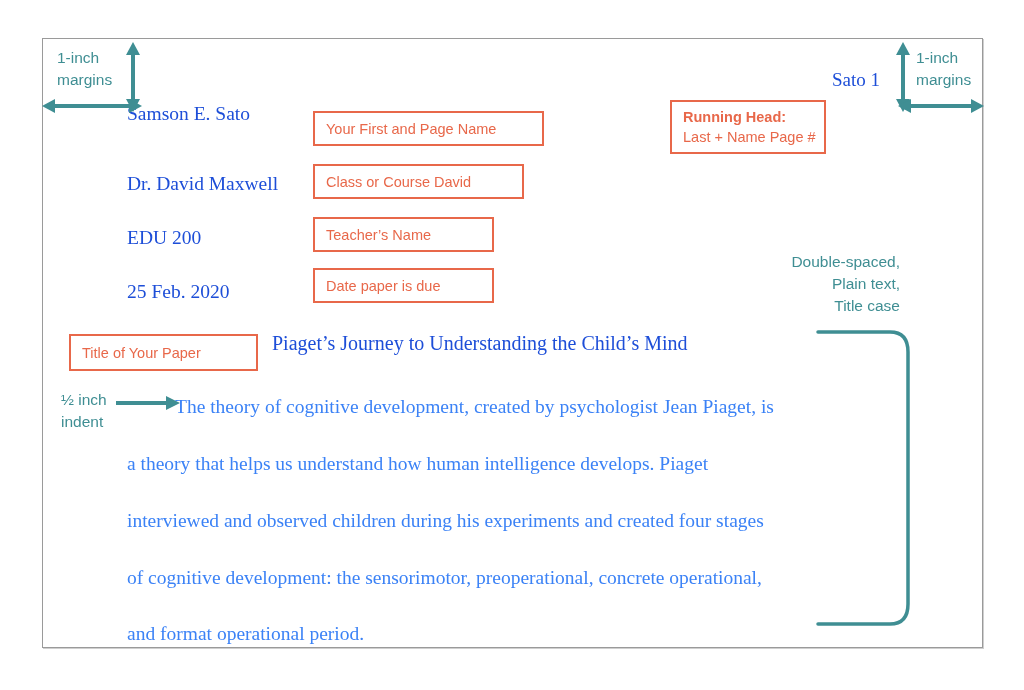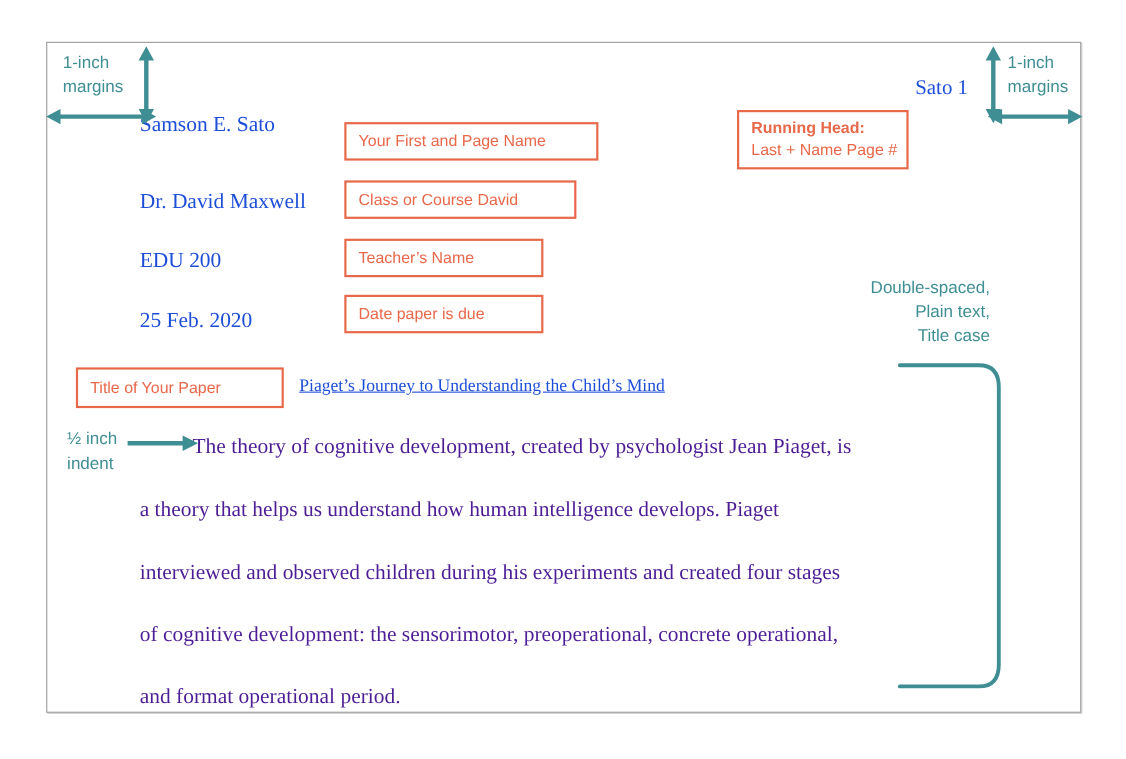--- a/index.html
+++ b/index.html
@@ -45,29 +45,28 @@
     font-size: 19px;
   }
 
   #heading-name      { left: 127px; top: 104px; }
   #heading-teacher   { left: 127px; top: 174px; }
   #heading-course    { left: 127px; top: 228px; }
   #heading-date      { left: 127px; top: 282px; }
 
   #paper-title {
     left: 272px;
-    top: 343px;
-    font-size: 16px;
-    text-decoration: underline;
+    top: 333px;
+    font-size: 20px;
   }
 
   .body-line {
     position: absolute;
     font-family: "Liberation Serif", "DejaVu Serif", serif;
-    color: #4c1d95;
+    color: #3b82f6;
     font-size: 19.5px;
     white-space: nowrap;
     left: 127px;
   }
   #body-line-1 { left: 175px; top: 396px; }
   #body-line-2 { top: 453px; }
   #body-line-3 { top: 510px; }
   #body-line-4 { top: 567px; }
   #body-line-5 { top: 623px; }
 

